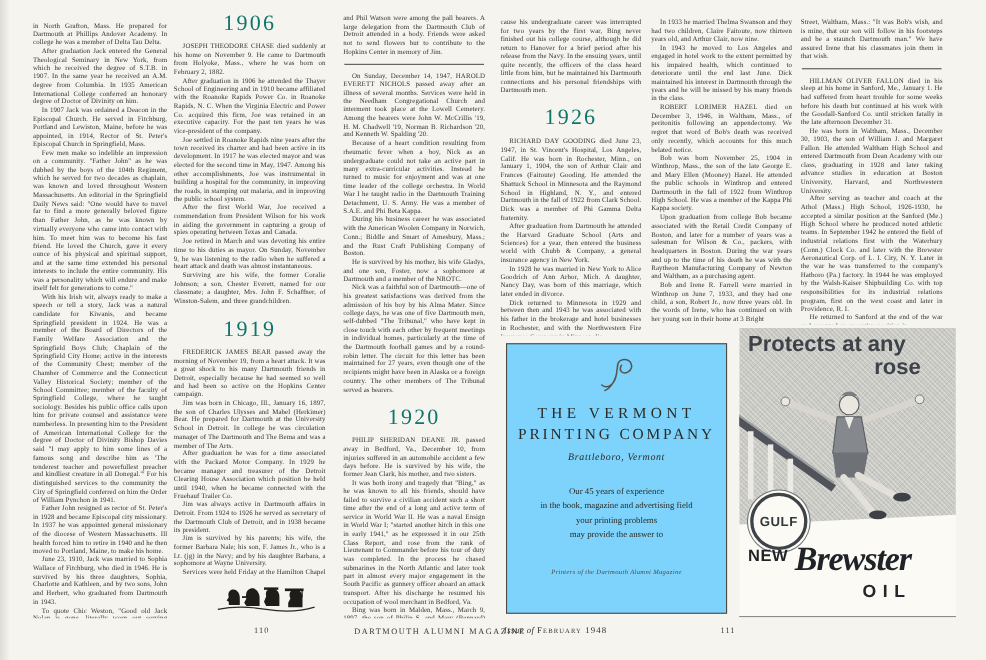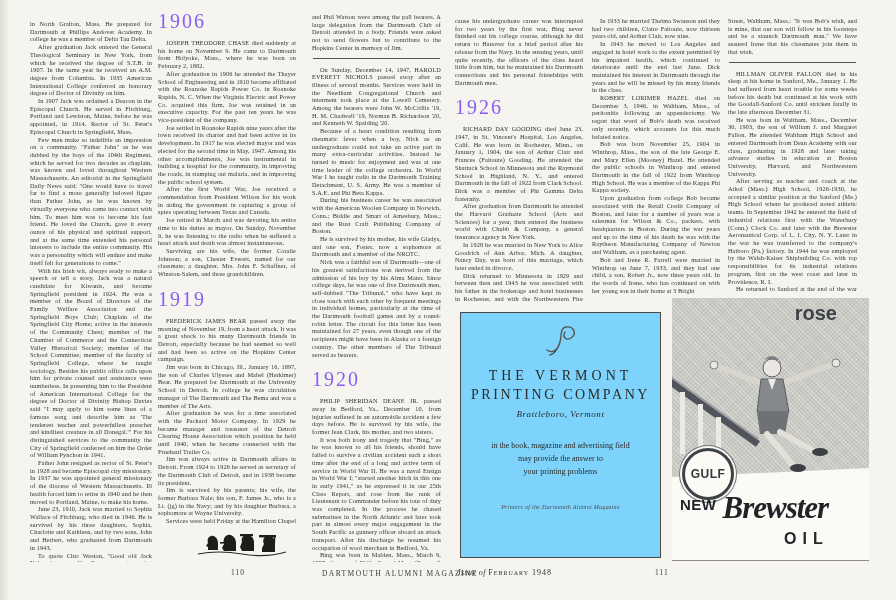--- a/index.html
+++ b/index.html
@@ -9,22 +9,22 @@
     font-family:"Liberation Serif",serif;
     color:#34332d;
   }
   .edge-shade{position:absolute;left:0;top:0;bottom:0;width:9px;
     background:linear-gradient(90deg,#dddcd5,rgba(245,244,238,0));}
   
   .col{position:absolute;font-size:6.25px;line-height:7.7px;text-align:justify;
        overflow:hidden;letter-spacing:.1px;}
   .col p.para{margin:0;text-indent:8px;}
   .col p.para.flush{text-indent:0;}
-  .col .year{font-size:20px;line-height:22px;text-indent:0;
-       letter-spacing:2px;margin:10px 0 7px;color:#8b5cf6;}
+  .col .year{font-size:20px;line-height:22px;text-align:center;text-indent:0;
+       letter-spacing:2px;margin:10px 0 7px;color:#0f766e;}
   .col .year:first-child{margin-top:0;}
   .col .rule{height:1px;background:#57554f;margin:6px 1px 7px;}
   
   .f-small{position:absolute;font-size:7.5px;color:#3b3a34;letter-spacing:1px;}
   .f-mag{letter-spacing:1.4px;}
   .f-issue{font-size:8px;letter-spacing:.4px;text-align:right;}
   .f-issue .it{font-style:italic;}
   .f-issue .sc{font-variant:small-caps;letter-spacing:1px;}
   
   .silhouette{position:absolute;left:196px;top:526px;}
@@ -160,31 +160,33 @@
 <div class="vt-ad">
   <div class="vt-monogram">
     <svg width="44" height="34" viewBox="0 0 44 34">
       <path d="M8 26 C 13 30, 19 26, 21 18 C 23 10, 21 4, 27 3 C 35 2, 38 10, 32 14 C 27 17, 23 13, 26 8 M 21 18 C 19 24, 15 30, 11 31" stroke="#57554f" stroke-width="1.4" fill="none" stroke-linecap="round"></path>
     </svg>
   </div>
   <div class="vt-name1">THE VERMONT</div>
   <div class="vt-name2">PRINTING COMPANY</div>
   <div class="vt-loc">Brattleboro, Vermont</div>
   <div class="vt-body">
+    <div>Our 45 years of experience</div>
     <div>in the book, magazine and advertising field</div>
+    <div>your printing problems</div>
     <div>may provide the answer to</div>
-    <div>your printing problems</div>
   </div>
   <div class="vt-tag">Printers of the Dartmouth Alumni Magazine</div>
 </div>
 
 <div class="gulf-ad">
   <div class="gulf-band"></div>
   <div class="gulf-grey"></div>
   <div class="gulf-headline">
+    <span>Protects at any</span>
     <span class="l2">rose</span>
   </div>
   <svg class="gulf-art" width="197" height="134" viewBox="0 0 197 134">
 
     <path d="M-4 38 L 86 102" stroke="#50545a" stroke-width="7" fill="none"></path>
     <path d="M-4 33 L 86 97" stroke="#9a9da0" stroke-width="2" fill="none"></path>
 
     <rect x="8" y="50" width="5" height="62" fill="#eceae4"></rect>
     <rect x="26" y="62" width="5" height="54" fill="#eceae4"></rect>
     <rect x="44" y="75" width="5" height="44" fill="#eceae4"></rect>

